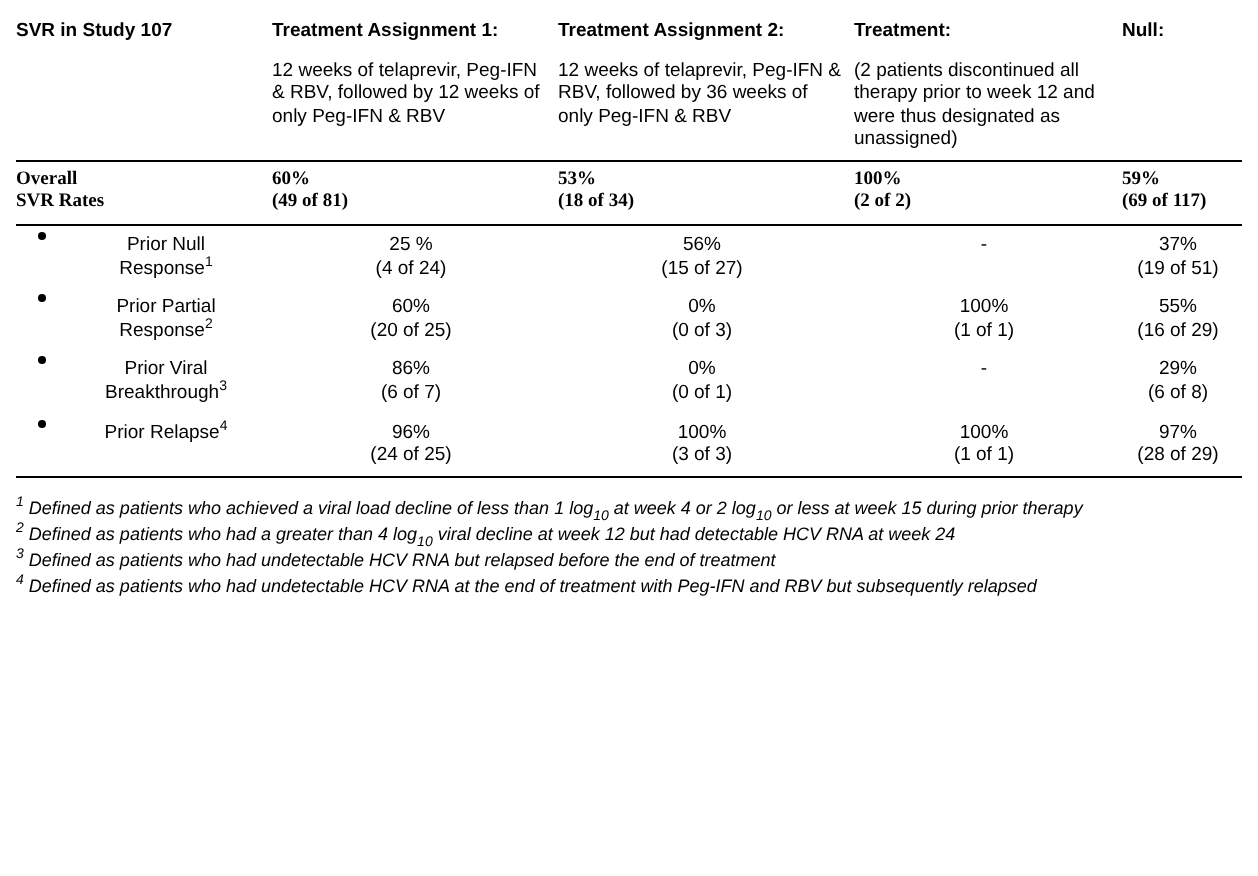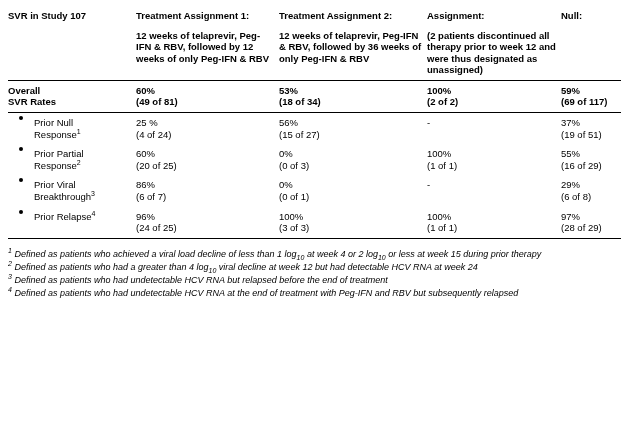--- a/index.html
+++ b/index.html
@@ -43,30 +43,32 @@
   .hdr-row td {
     padding-top: 2px;
     padding-bottom: 1px;
   }
   .hdr-title {
     font-weight: bold;
   }
   .hdr-sub td {
     padding-top: 0;
     padding-bottom: 5px;
-    font-weight: bold;
+    font-weight: normal;
   }
   .overall td {
     font-weight: bold;
     padding-top: 5px;
     padding-bottom: 5px;
+    font-family: Liberation Serif, serif;
   }
   .data-row td {
     padding-top: 7px;
     padding-bottom: 7px;
+    text-align: center;
   }
   .bullet-cell {
     position: relative;
     padding-left: 26px !important;
   }
   .bullet-cell .dot {
     position: absolute;
     left: 11px;
     top: 3px;
     width: 4px;
@@ -110,21 +112,21 @@
       <col class="col-t1">
       <col class="col-t2">
       <col class="col-un">
       <col class="col-tot">
     </colgroup>
     <tbody>
       <tr class="hdr-row">
         <td class="hdr-title">SVR in Study 107</td>
         <td class="hdr-title">Treatment Assignment 1:</td>
         <td class="hdr-title">Treatment Assignment 2:</td>
-        <td class="hdr-title">Assignment:</td>
+        <td class="hdr-title">Treatment:</td>
         <td class="hdr-title">Null:</td>
       </tr>
       <tr class="hdr-sub rule-bottom">
         <td></td>
         <td>12 weeks of telaprevir, Peg-IFN &amp; RBV, followed by 12 weeks of only Peg-IFN &amp; RBV</td>
         <td>12 weeks of telaprevir, Peg-IFN &amp; RBV, followed by 36 weeks of only Peg-IFN &amp; RBV</td>
         <td>(2 patients discontinued all therapy prior to week 12 and were thus designated as unassigned)</td>
         <td></td>
       </tr>
 

